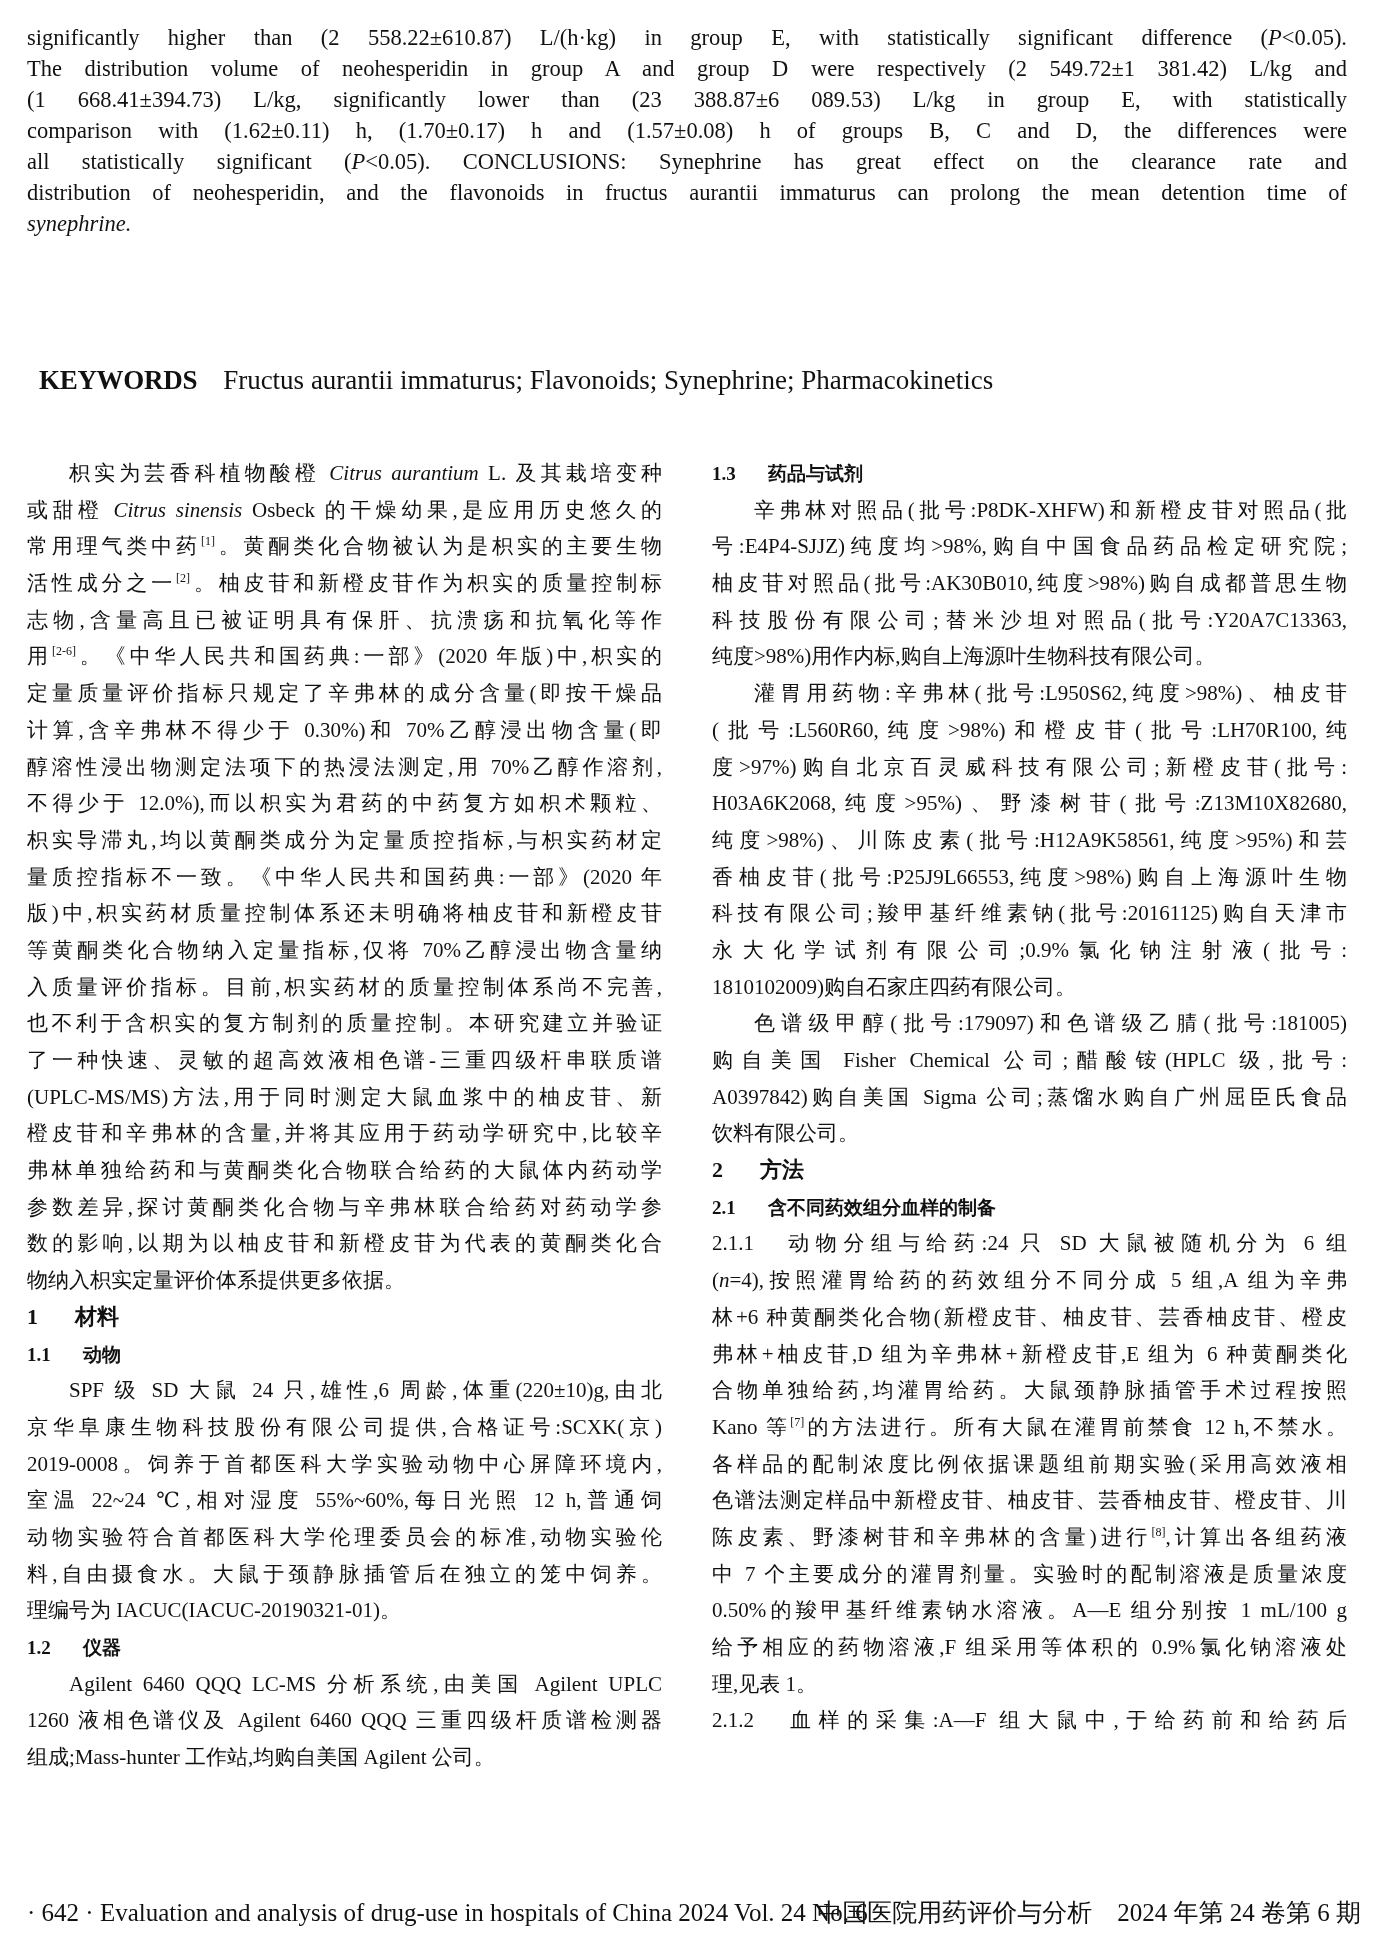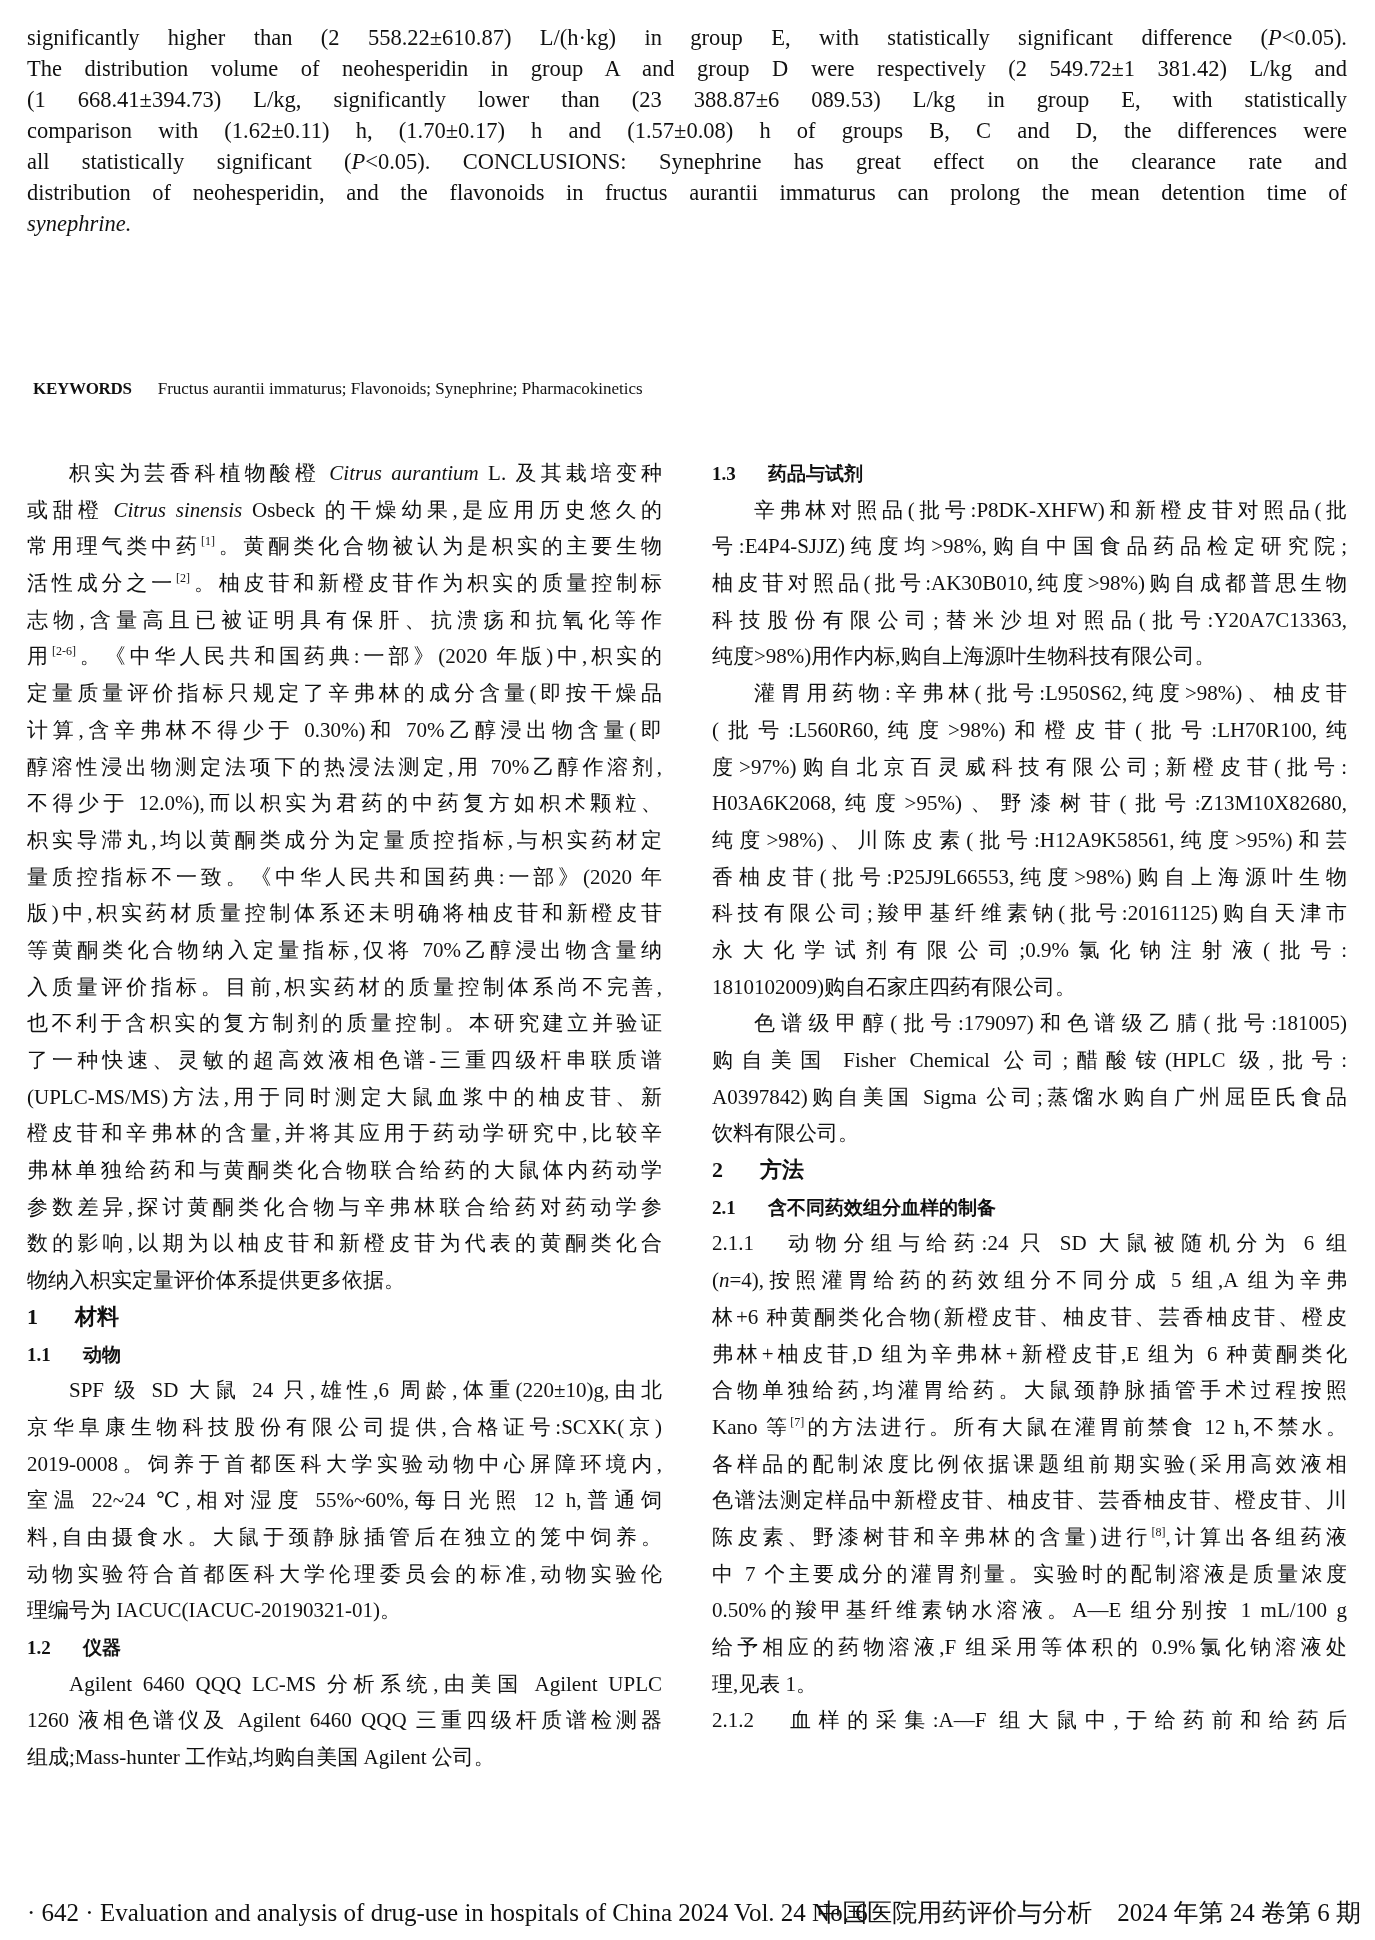--- a/index.html
+++ b/index.html
@@ -8,21 +8,21 @@
       color: #111111;
       font-family: "Liberation Serif", "DejaVu Serif", serif;
     }
     .abstract {
       position: absolute; left: 27px; top: 22px; width: 1320px;
       font-size: 22.5px; line-height: 31px;
       text-align: justify; text-align-last: justify;
     }
     .abstract .line { display: block; white-space: nowrap; height: 31px; text-align: justify; text-align-last: justify; }
     .abstract .line.last { text-align-last: left; font-style: italic; }
-    .keywords { position: absolute; left: 33px; top: 365px; font-size: 17px; line-height: 31px; white-space: nowrap; margin-top: 8px; }
+    .keywords { position: absolute; left: 39px; top: 365px; font-size: 27px; line-height: 31px; white-space: nowrap; }
     .keywords .kw-label { font-weight: bold; margin-right: 26px; letter-spacing: -0.3px; }
     .col { position: absolute; top: 455px; width: 635px; font-size: 21px; line-height: 36.7px; }
     .col-left { left: 27px; }
     .col-right { left: 712px; }
     .ln { display: block; height: 36.7px; white-space: nowrap; text-align: justify; text-align-last: justify; overflow: hidden; }
     .ln.last { text-align-last: left; }
     .ln.indent { padding-left: 42px; }
     .h1 { font-family: "DejaVu Sans", "Liberation Sans", sans-serif; font-weight: bold; font-size: 22px; text-align-last: left; }
     .h2 { font-family: "DejaVu Sans", "Liberation Sans", sans-serif; font-weight: bold; font-size: 19px; text-align-last: left; }
     .h1 .num, .h2 .num { font-family: "Liberation Serif", serif; display: inline-block; width: 48px; }
@@ -81,22 +81,22 @@
     <span class="num">1</span><span>材料</span>
   </div>
   <div class="ln h2">
     <span class="num">1.1</span><span>动物</span>
   </div>
   <div>
     <span class="ln indent">SPF 级 SD 大鼠 24 只,雄性,6 周龄,体重(220±10)g,由北</span>
     <span class="ln">京华阜康生物科技股份有限公司提供,合格证号:SCXK(京)</span>
     <span class="ln">2019-0008。饲养于首都医科大学实验动物中心屏障环境内,</span>
     <span class="ln">室温 22~24 ℃,相对湿度 55%~60%,每日光照 12 h,普通饲</span>
+    <span class="ln">动物实验符合首都医科大学伦理委员会的标准,动物实验伦</span>
     <span class="ln">料,自由摄食水。大鼠于颈静脉插管后在独立的笼中饲养。</span>
-    <span class="ln">动物实验符合首都医科大学伦理委员会的标准,动物实验伦</span>
     <span class="ln last">理编号为 IACUC(IACUC-20190321-01)。</span>
   </div>
 
   <div class="ln h2">
     <span class="num">1.2</span><span>仪器</span>
   </div>
   <div>
     <span class="ln indent">Agilent 6460 QQQ LC-MS 分析系统,由美国 Agilent UPLC</span>
     <span class="ln">1260 液相色谱仪及 Agilent 6460 QQQ 三重四级杆质谱检测器</span>
     <span class="ln last">组成;Mass-hunter 工作站,均购自美国 Agilent 公司。</span>

